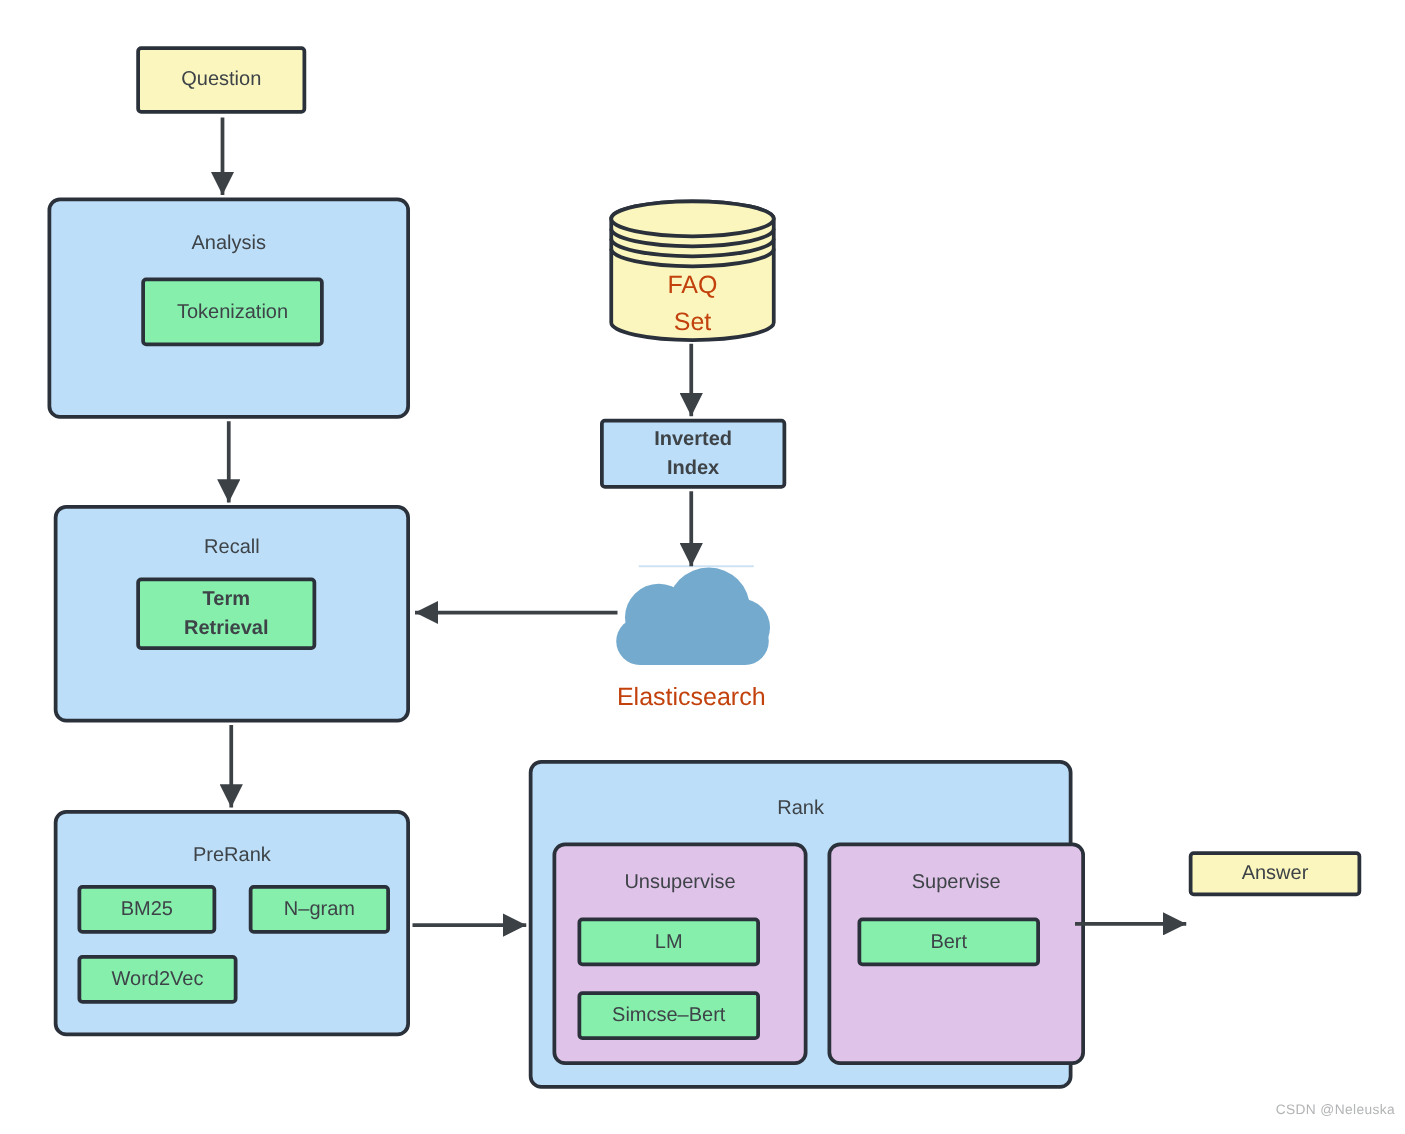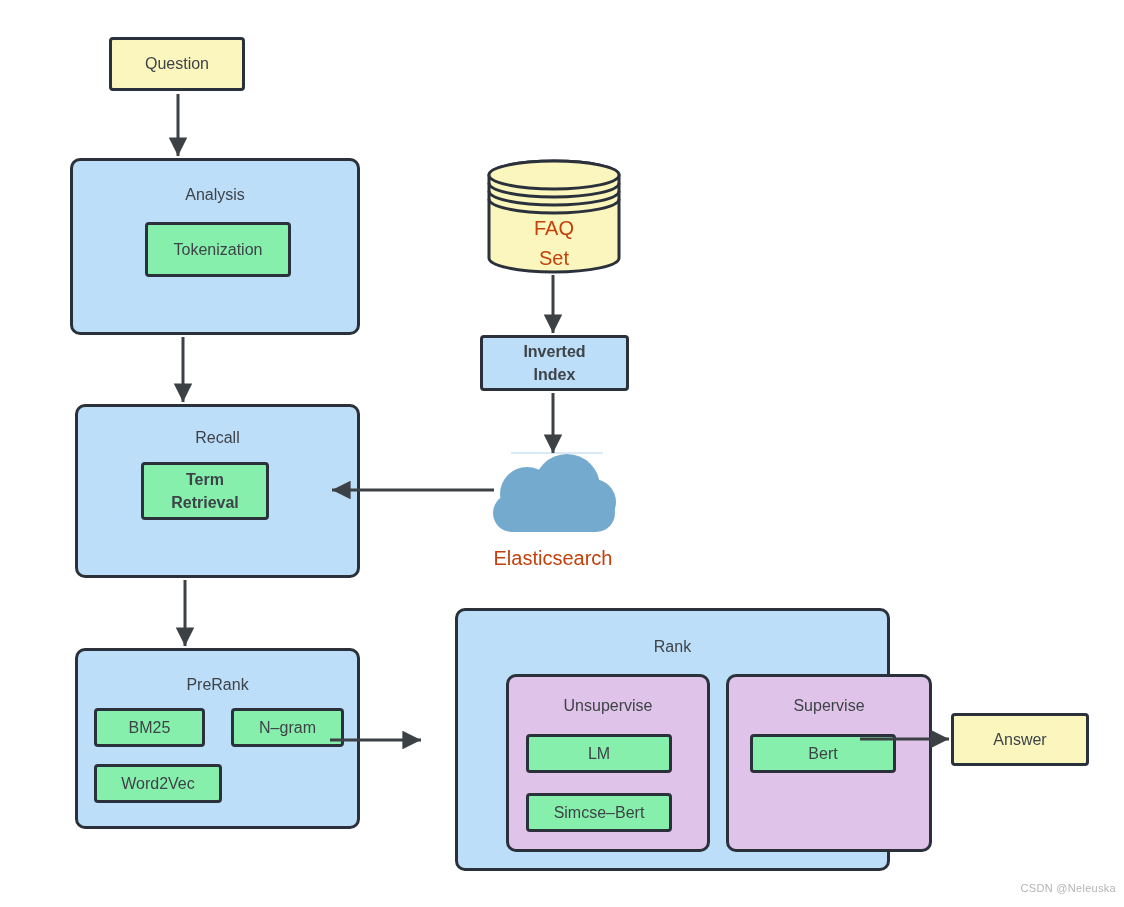--- a/index.html
+++ b/index.html
@@ -18,21 +18,21 @@
     position:absolute;box-sizing:border-box;z-index:2;
     border:3px solid #2b313a;
     display:flex;align-items:center;justify-content:center;
     text-align:center;font-size:16px;color:#3e4348;
   }
   .yellow{background:#faf6be;}
   .blue{background:#bcdef8;}
   .green{background:#86efac;}
   .purple{background:#dfc3e8;}
   .r8{border-radius:4px;}
-  .r10{border-radius:10px;margin-left:32px;}
+  .r10{border-radius:10px;}
   .group{display:block;}
   .group-title{
     position:absolute;left:0;width:100%;
     text-align:center;font-size:16px;color:#3e4348;
   }
   .pre{white-space:pre-line;line-height:1.45;font-weight:bold;}
   .floating-label{
     position:absolute;z-index:3;font-size:20px;color:#c2410c;
     text-align:center;white-space:pre-line;line-height:1.5;
   }
@@ -76,21 +76,21 @@
   </div>
 
   <div class="floating-label" style="left:484px;top:213px;width:140px">FAQ
 Set</div>
 
   <div class="node blue r8 pre" style="left:480px;top:335px;width:149px;height:56px">Inverted
 Index</div>
 
   <div class="node blue r10 group" style="left:43px;top:404px;width:285px;height:174px">
     <div class="group-title" style="top:22px">Recall</div>
-    <div class="node green r8 pre" style="left:63px;top:55px;width:128px;height:58px">Term
+    <div class="node green r8 pre" style="left:63px;top:55px;width:144px;height:58px">Term
 Retrieval</div>
   </div>
 
   <div class="floating-label" style="left:470px;top:543px;width:166px">Elasticsearch</div>
 
   <div class="node blue r10 group" style="left:43px;top:648px;width:285px;height:181px">
     <div class="group-title" style="top:25px">PreRank</div>
     <div class="node green r8" style="left:16px;top:57px;width:111px;height:39px">BM25</div>
     <div class="node green r8" style="left:153px;top:57px;width:113px;height:39px">N–gram</div>
     <div class="node green r8" style="left:16px;top:113px;width:128px;height:39px">Word2Vec</div>
@@ -104,21 +104,21 @@
       <div class="node green r8" style="left:17px;top:57px;width:146px;height:39px">LM</div>
       <div class="node green r8" style="left:17px;top:116px;width:146px;height:39px">Simcse–Bert</div>
     </div>
 
     <div class="node purple r10 group" style="left:236px;top:63px;width:206px;height:178px">
       <div class="group-title" style="top:20px">Supervise</div>
       <div class="node green r8" style="left:21px;top:57px;width:146px;height:39px">Bert</div>
     </div>
   </div>
 
-  <div class="node yellow r8" style="left:951px;top:713px;width:138px;height:53px">Answer</div>
+  <div class="node yellow r8" style="left:951px;top:681px;width:138px;height:36px">Answer</div>
 
   <svg class="layer arrows" width="1124" height="907" viewBox="0 0 1124 907">
     <defs>
       <marker id="ah" viewBox="0 0 10 10" refX="10" refY="5" markerWidth="6.2" markerHeight="6.2" orient="auto-start-reverse">
         <path d="M0,0 L10,5 L0,10 z" fill="#3c4146"></path>
       </marker>
     </defs>
     <g stroke="#3c4146" stroke-width="3" fill="none">
       <line x1="178" y1="94" x2="178" y2="156" marker-end="url(#ah)"></line>
       <line x1="183" y1="337" x2="183" y2="402" marker-end="url(#ah)"></line>

